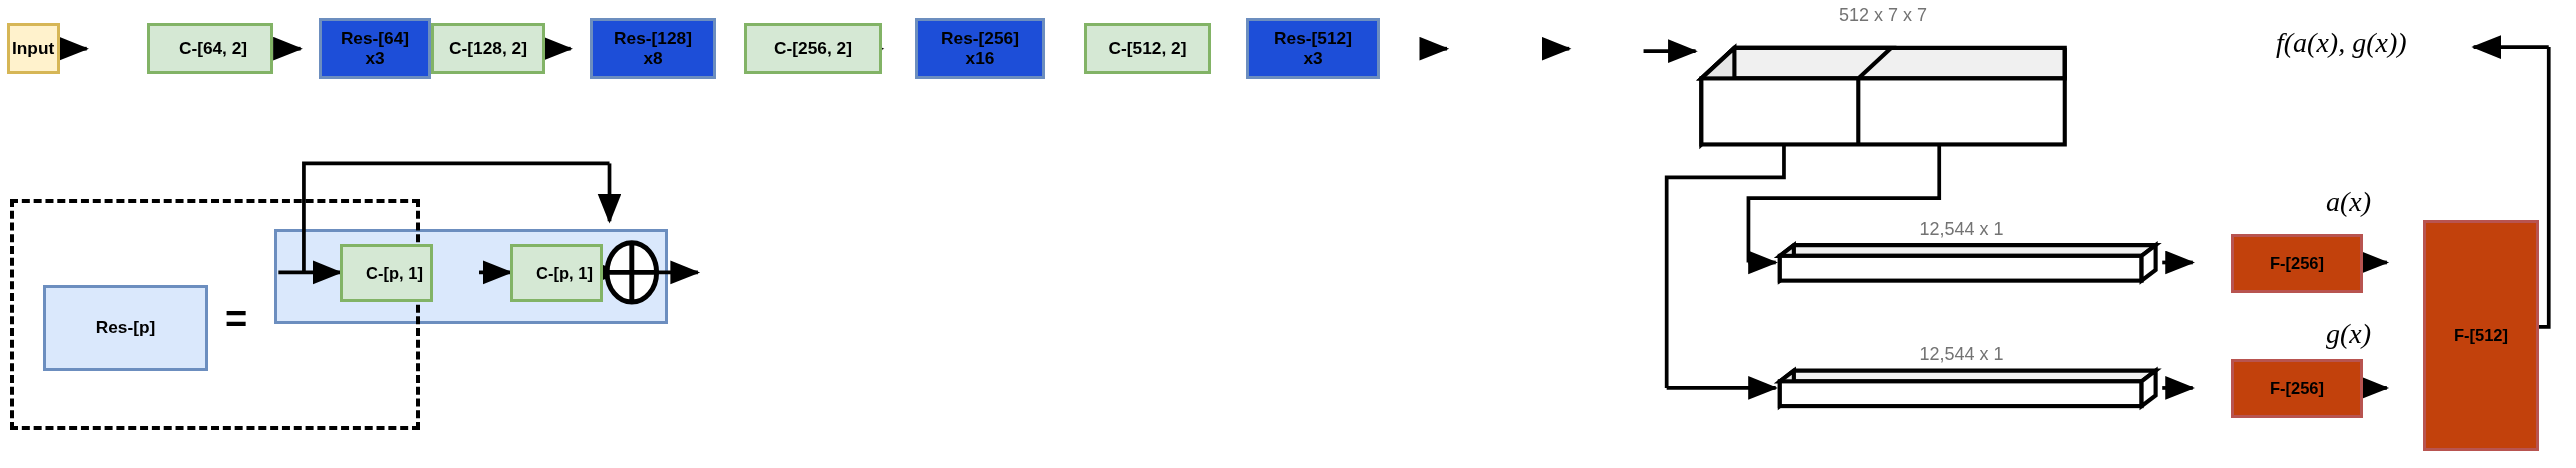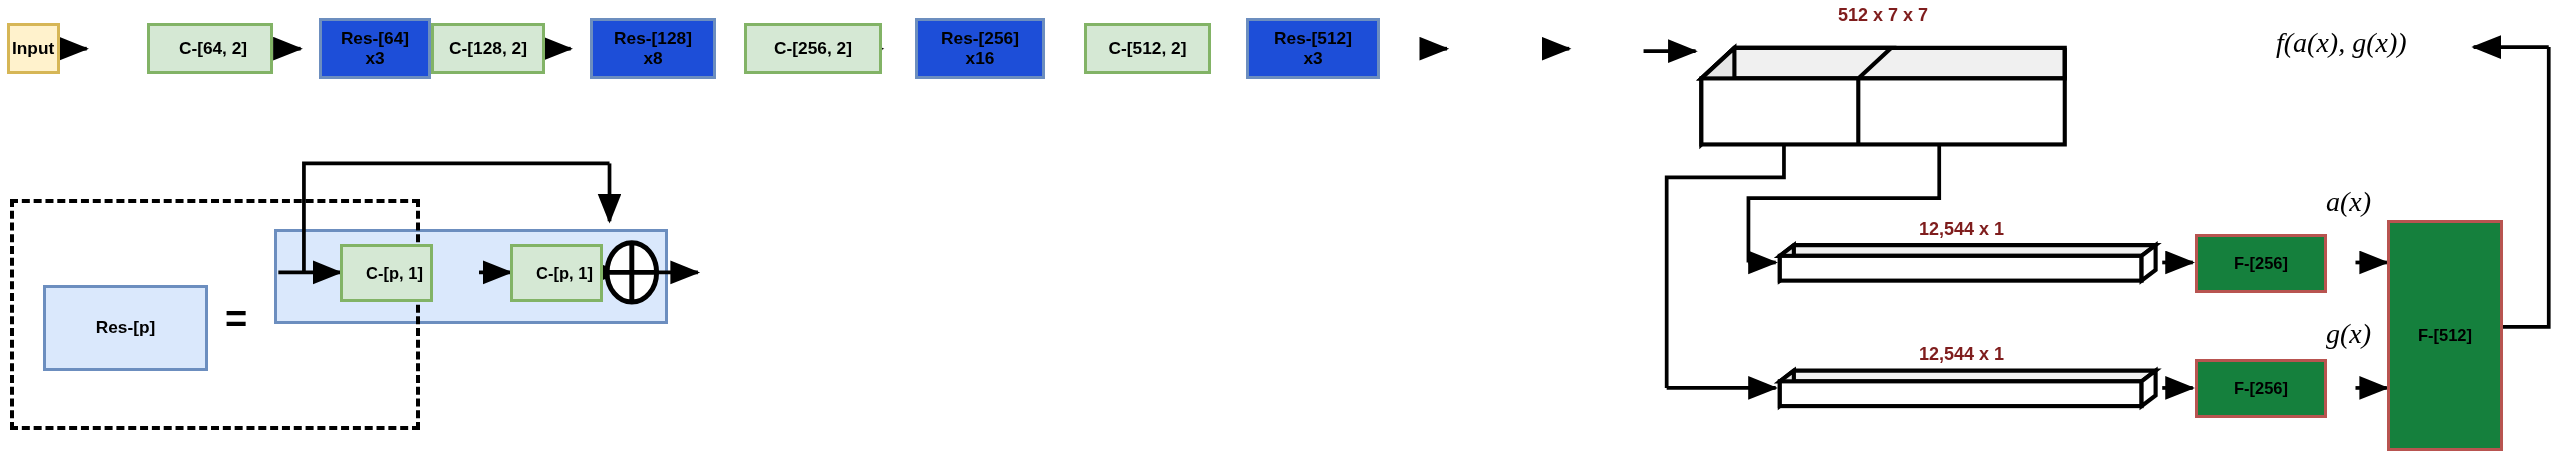--- a/index.html
+++ b/index.html
@@ -6,25 +6,25 @@
   body{width:2576px;height:468px;position:relative;overflow:hidden;
        font-family:"Liberation Sans",sans-serif;}
   #stage{position:absolute;left:0;top:0;width:2576px;height:468px;}
   svg.layer{position:absolute;left:0;top:0;width:2576px;height:468px;overflow:visible;}
   .nodebox{position:absolute;box-sizing:border-box;display:flex;align-items:center;
            justify-content:center;text-align:center;font-weight:bold;color:#000;
            line-height:1.12;white-space:pre-line;}
   .b-input{background:#fff2cc;border:3.3px solid #d6b656;font-size:17.3px;}
   .b-conv{background:#d5e8d4;border:3.3px solid #82b366;font-size:17.3px;}
   .b-res{background:#1d4ed8;border:3.3px solid #6c8ebf;font-size:17.3px;}
-  .b-fc{background:#15803d;border:3.3px solid #b85450;font-size:16.5px;}
+  .b-fc{background:#c2410c;border:3.3px solid #b85450;font-size:16.5px;margin-left:36px;}
   .b-resinner{background:#dae8fc;border:3.3px solid #6c8ebf;}
   .b-convsm{background:#d5e8d4;border:3.3px solid #82b366;font-size:16.5px;padding-left:16px;}
   .b-resleg{background:#dae8fc;border:3.3px solid #6c8ebf;font-size:17.3px;}
-  .caption{position:absolute;font-weight:bold;font-size:18px;color:#7f1d1d;
+  .caption{position:absolute;font-weight:normal;font-size:18px;color:#737373;
            text-align:center;white-space:nowrap;}
   .mathlbl{position:absolute;font-family:"Liberation Serif",serif;font-style:italic;
            font-size:28px;color:#000;white-space:nowrap;margin-left:28px;}
   .eqsign{position:absolute;font-family:"Liberation Sans",sans-serif;font-size:38px;
           font-weight:bold;color:#000;}
   .dashed-group{position:absolute;box-sizing:border-box;
                 border:4.1px dashed #000;background:transparent;}
 </style>
 </head>
 <body>

